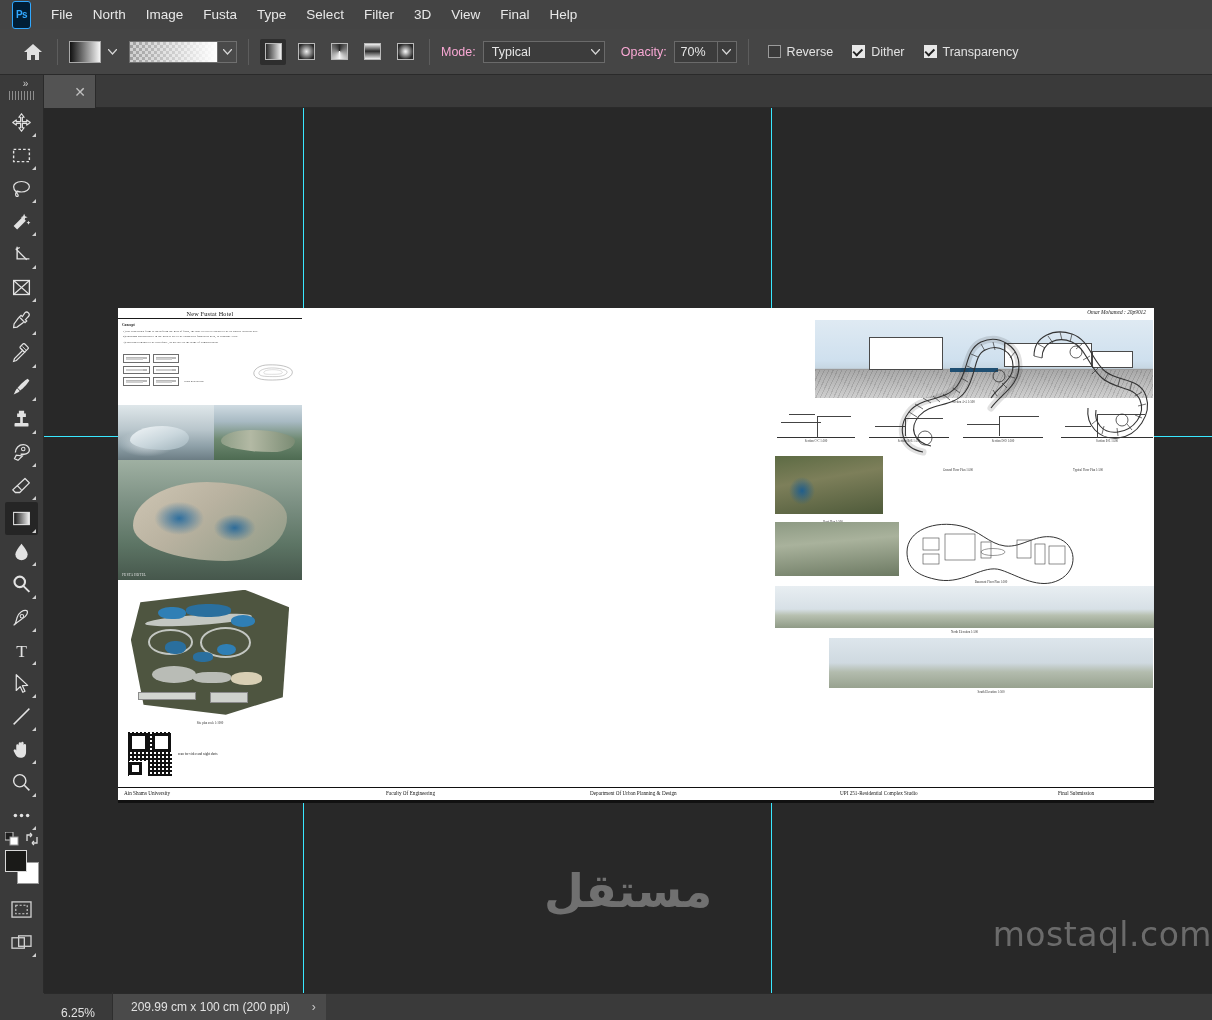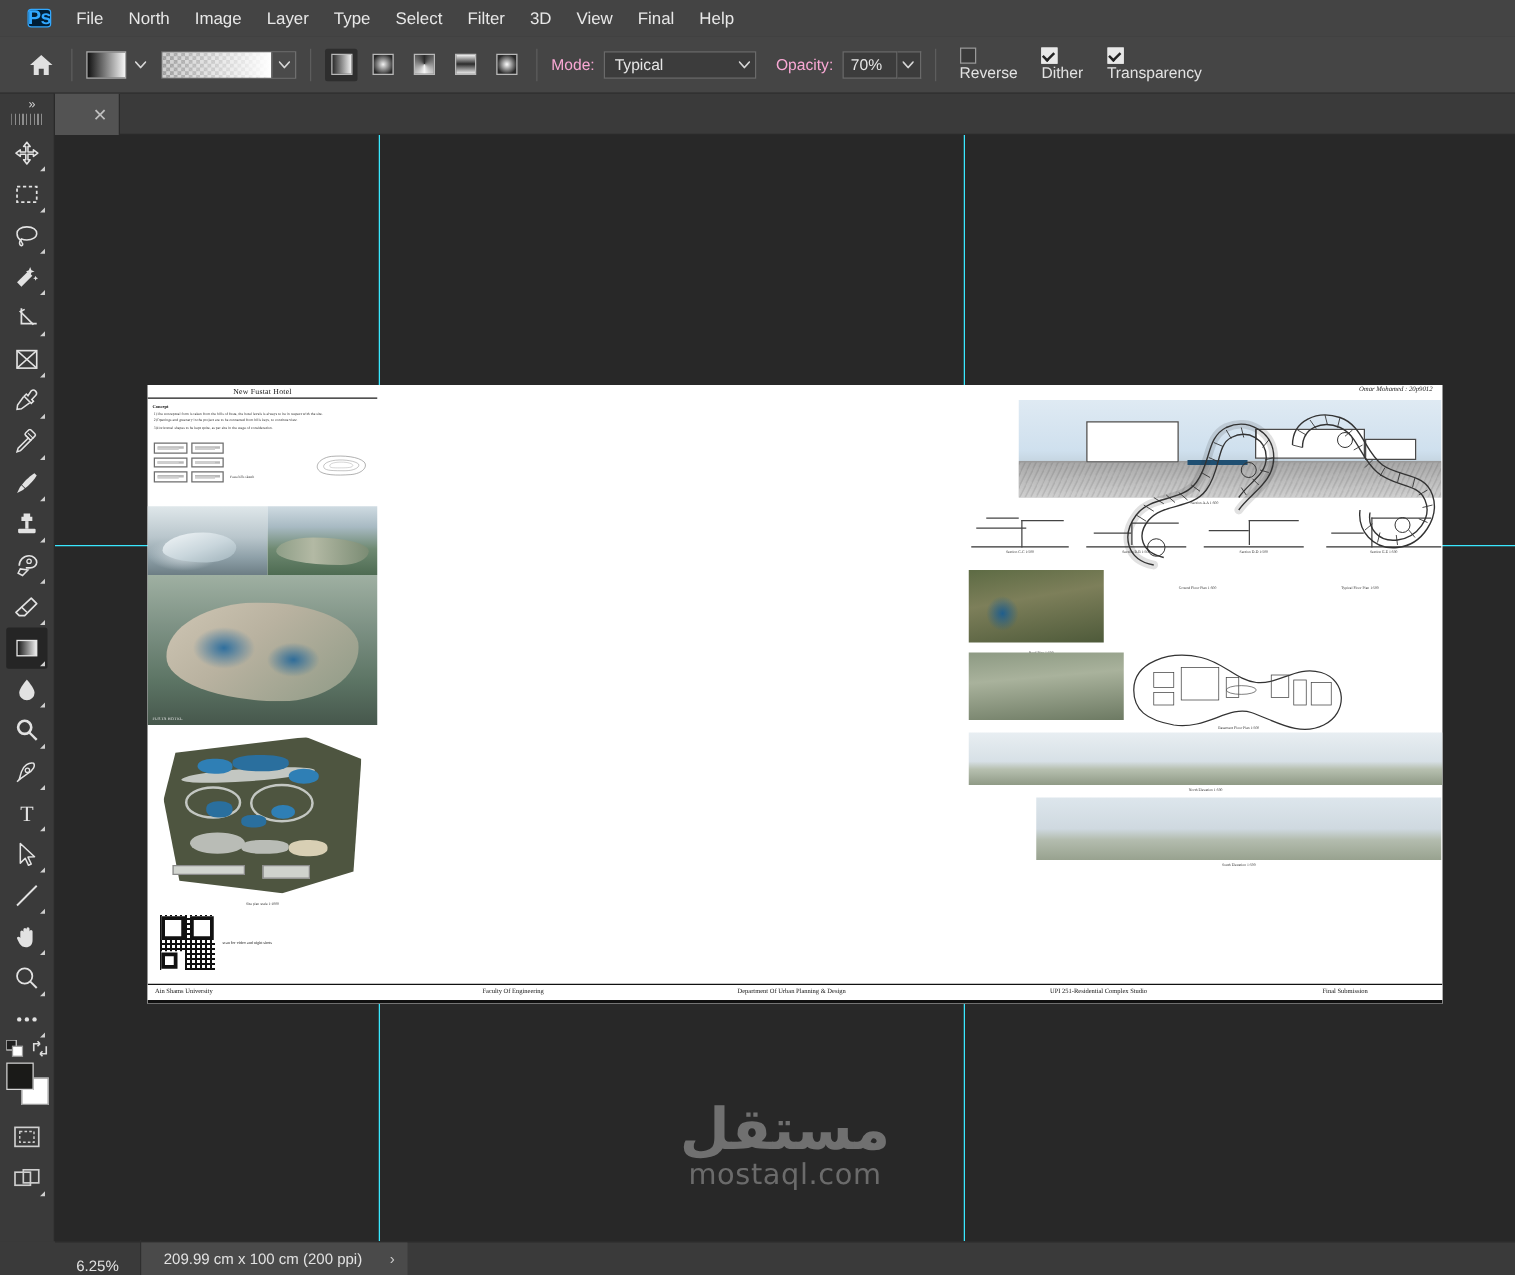--- a/index.html
+++ b/index.html
@@ -11,23 +11,23 @@
     -webkit-font-smoothing: antialiased;
   }
   #app { position: relative; width: 1212px; height: 1020px; background: #323232; }
 
   
   .menubar {
     position: absolute; left: 0; top: 0; width: 1212px; height: 29px;
     background: #444444; display: flex; align-items: center; padding-left: 4px;
   }
   .ps-logo {
-    width: 19px; height: 15px; margin: 0 10px 0 18px;
+    width: 19px; height: 28px; margin: 0 10px 0 8px;
     background: #001e36; border: 1px solid #31a8ff; border-radius: 3px;
-    color: #31a8ff; font-size: 16px; font-weight: bold;
+    color: #31a8ff; font-size: 10px; font-weight: bold;
     display: flex; align-items: center; justify-content: center;
     font-family: "Liberation Sans", sans-serif; letter-spacing: -0.5px;
   }
   .menu-item {
     color: #e8e8e8; font-size: 13.5px; padding: 4px 10px; cursor: default;
     white-space: nowrap;
   }
 
   
   .optionsbar {
@@ -92,21 +92,21 @@
   .opacity-field {
     height: 22px; width: 44px; background: #3c3c3c; border: 1px solid #6a6a6a;
     color: #e6e6e6; font-size: 12.5px; display: flex; align-items: center;
     padding-left: 6px;
   }
   .opacity-stepper {
     height: 22px; width: 19px; background: #3c3c3c;
     border: 1px solid #6a6a6a; border-left: none;
     display: flex; align-items: center; justify-content: center;
   }
-  .chk-wrap { display: flex; align-items: flex-start; margin-right: 19px; flex-direction: column; }
+  .chk-wrap { display: flex; align-items: center; margin-right: 19px; }
   .chk {
     width: 13px; height: 13px; border: 1px solid #9a9a9a; background: #3a3a3a;
     margin-right: 6px; display: flex; align-items: center; justify-content: center;
   }
   .chk.on { background: #e8e8e8; border-color: #e8e8e8; }
   .chk.on::after {
     content: ""; width: 7px; height: 4px; border-left: 2px solid #222;
     border-bottom: 2px solid #222; transform: rotate(-45deg) translate(0px,-1px);
   }
   .chk-label { color: #e2e2e2; font-size: 12.5px; }
@@ -355,22 +355,22 @@
     position: absolute; left: 0; bottom: 0; width: 1036px; height: 3px; background: #111;
   }
 
   
   .watermark {
     position: absolute; left: 0; right: 0; bottom: 38px; text-align: center;
     color: #6e6e6e; user-select: none;
   }
   .wm-ar { font-size: 46px; line-height: 1; letter-spacing: 2px; font-weight: bold;
            font-family: "DejaVu Sans", sans-serif; color: #707070; }
-  .wm-en { font-size: 23px; line-height: 1.25; letter-spacing: 0.5px; color: #6b6b6b;
-           font-family: "DejaVu Sans", sans-serif; }
+  .wm-en { font-size: 33px; line-height: 1.25; letter-spacing: 0.5px; color: #6b6b6b;
+           font-family: "DejaVu Sans", sans-serif; text-align: right; }
 
   
   .statusbar {
     position: absolute; left: 44px; top: 993px; width: 1168px; height: 27px;
     background: #3a3a3a; display: flex; align-items: center;
     border-top: 1px solid #2a2a2a;
   }
   .sb-zoom {
     width: 69px; height: 42px; display: flex; align-items: center;
     justify-content: center; color: #e2e2e2; font-size: 12px;
@@ -390,21 +390,21 @@
 </head>
 <body>
 
 <div id="app">
 
   <div class="menubar">
     <div class="ps-logo">Ps</div>
     <div class="menu-item">File</div>
     <div class="menu-item">North</div>
     <div class="menu-item">Image</div>
-    <div class="menu-item">Layer</div>
+    <div class="menu-item">Fusta</div>
     <div class="menu-item">Type</div>
     <div class="menu-item">Select</div>
     <div class="menu-item">Filter</div>
     <div class="menu-item">3D</div>
     <div class="menu-item">View</div>
     <div class="menu-item">Final</div>
     <div class="menu-item">Help</div>
   </div>
 
   <div class="optionsbar">

